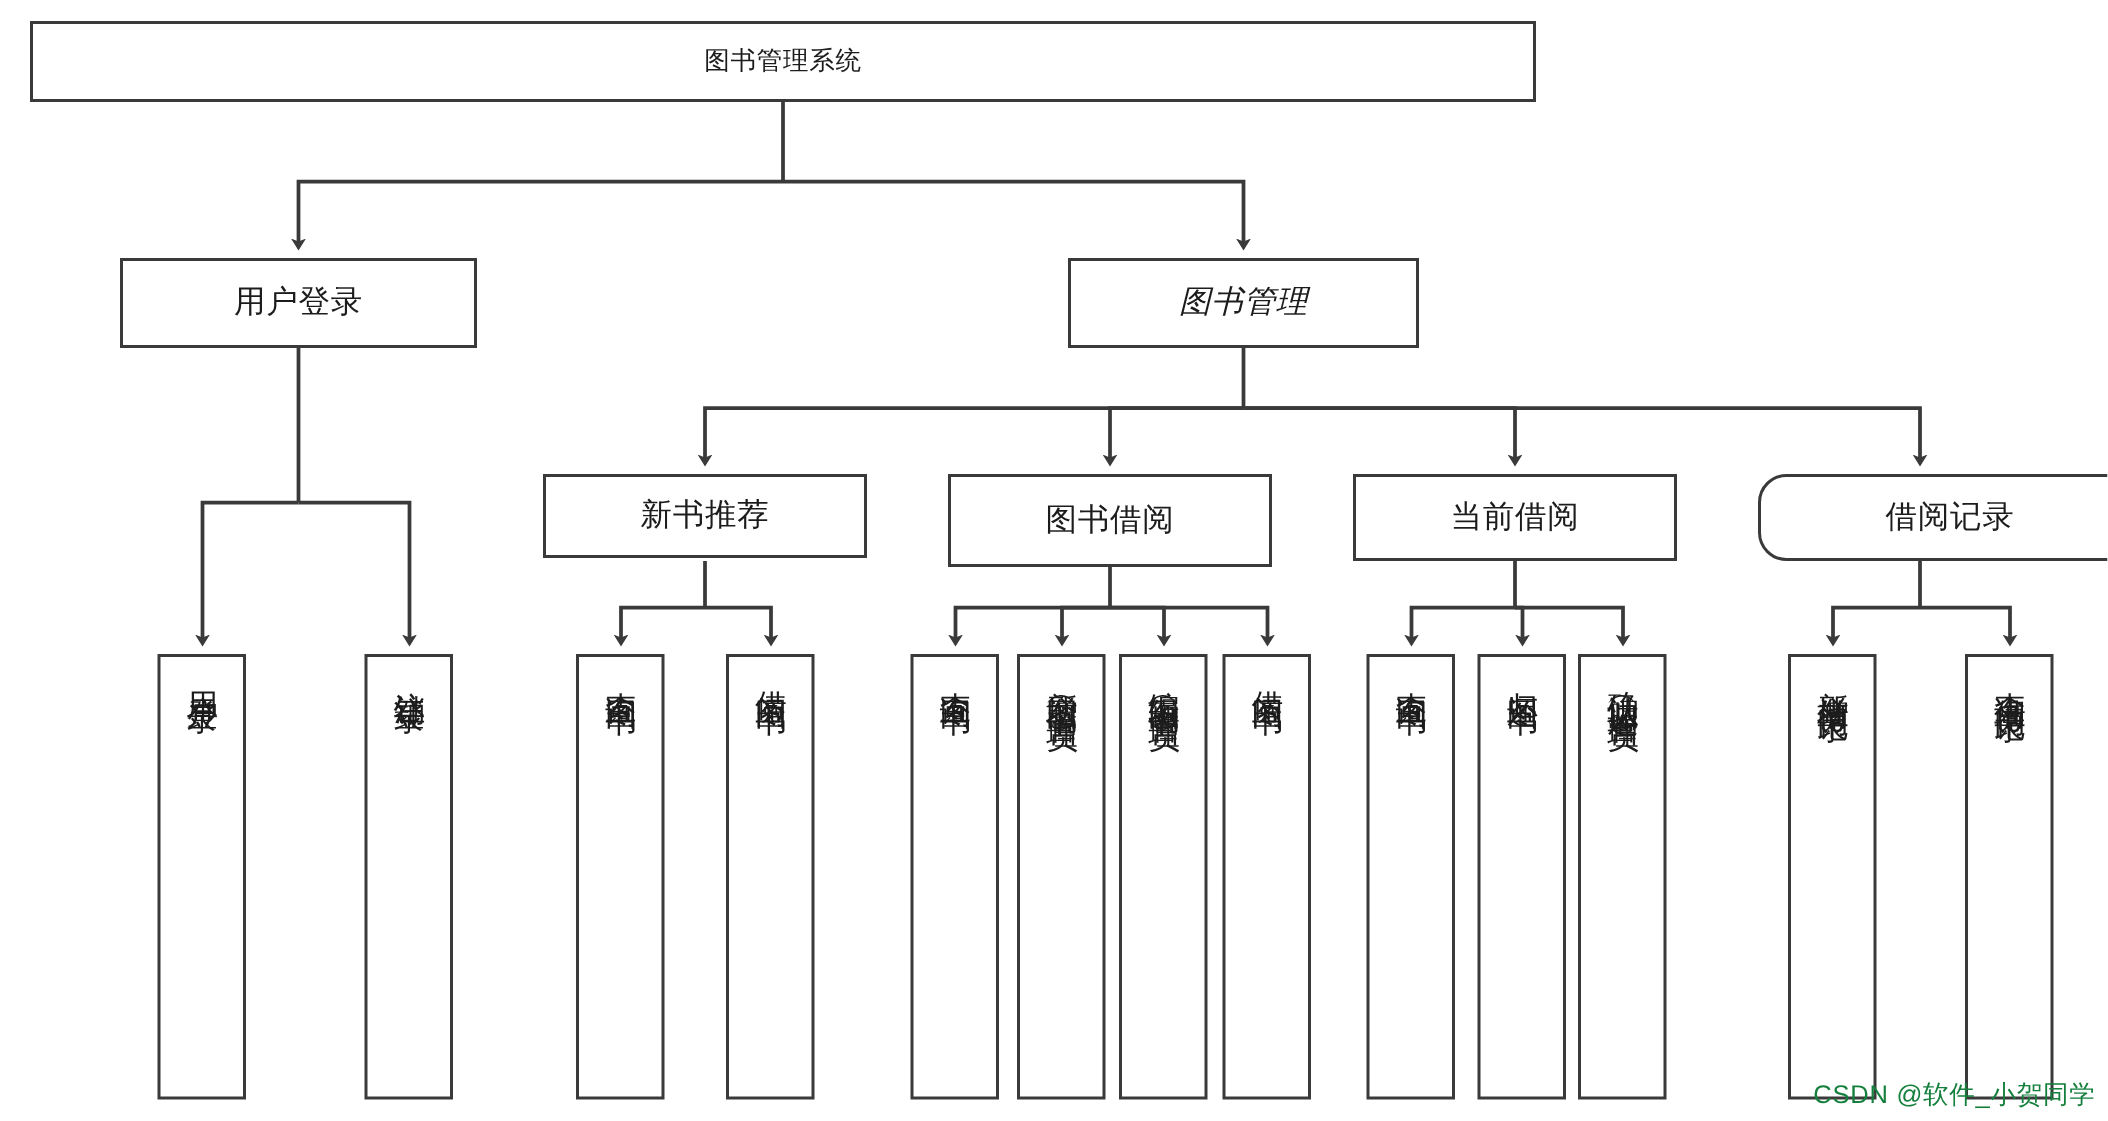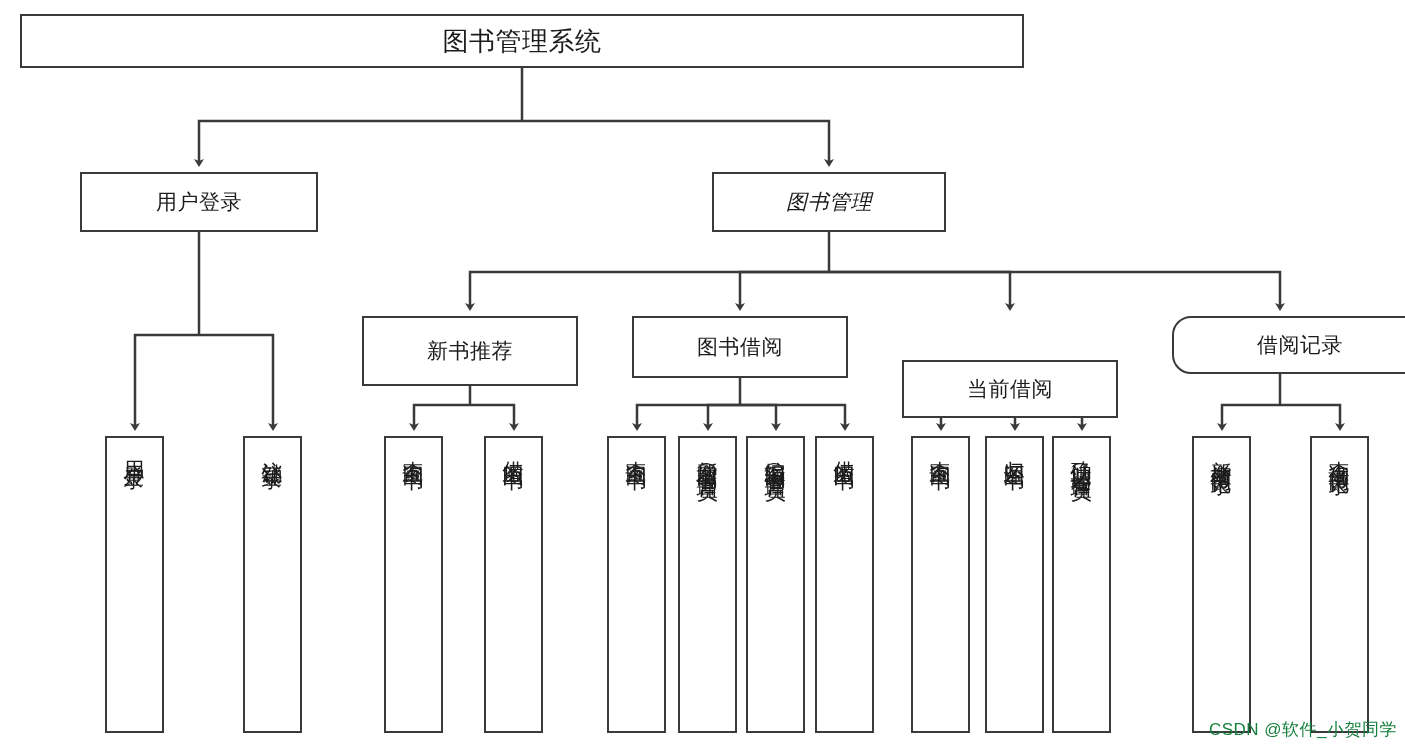--- a/index.html
+++ b/index.html
@@ -42,21 +42,21 @@
     text-align: center;
     line-height: 1.18;
     letter-spacing: 0.5px;
     white-space: nowrap;
   }
   
   .node.horizontal .node-label {
     font-size: 21px;
   }
   .node.root .node-label {
-    font-size: 26px;
+    font-size: 17px;
   }
   
   .node.vertical {
     padding: 6px 0 6px 0;
     align-items: flex-start;
     justify-content: center;
   }
   .node.vertical .node-label {
     writing-mode: vertical-rl;
     text-orientation: upright;
@@ -122,27 +122,27 @@
   <div id="node-layer">
       <div class="node horizontal root" style="left: 20px; top: 14px; width: 1004px; height: 54px;">
         <span class="node-label">图书管理系统</span>
       </div>
       <div class="node horizontal" style="left: 80px; top: 172px; width: 238px; height: 60px;">
         <span class="node-label">用户登录</span>
       </div>
       <div class="node horizontal" style="left: 712px; top: 172px; width: 234px; height: 60px; font-style: italic;">
         <span class="node-label">图书管理</span>
       </div>
-      <div class="node horizontal" style="left: 362px; top: 316px; width: 216px; height: 70px;">
+      <div class="node horizontal" style="left: 362px; top: 316px; width: 216px; height: 56px;">
         <span class="node-label">新书推荐</span>
       </div>
       <div class="node horizontal" style="left: 632px; top: 316px; width: 216px; height: 62px;">
         <span class="node-label">图书借阅</span>
       </div>
-      <div class="node horizontal" style="left: 902px; top: 316px; width: 216px; height: 58px; margin-top: 44px;">
+      <div class="node horizontal" style="left: 902px; top: 316px; width: 216px; height: 58px;">
         <span class="node-label">当前借阅</span>
       </div>
       <div class="node horizontal" style="left: 1172px; top: 316px; width: 256px; height: 58px; border-radius: 19px;">
         <span class="node-label">借阅记录</span>
       </div>
       <div class="node vertical" style="left: 105px; top: 436px; width: 59px; height: 297px;">
         <span class="node-label">用户登录</span>
       </div>
       <div class="node vertical" style="left: 243px; top: 436px; width: 59px; height: 297px;">
         <span class="node-label">注销登录</span>

